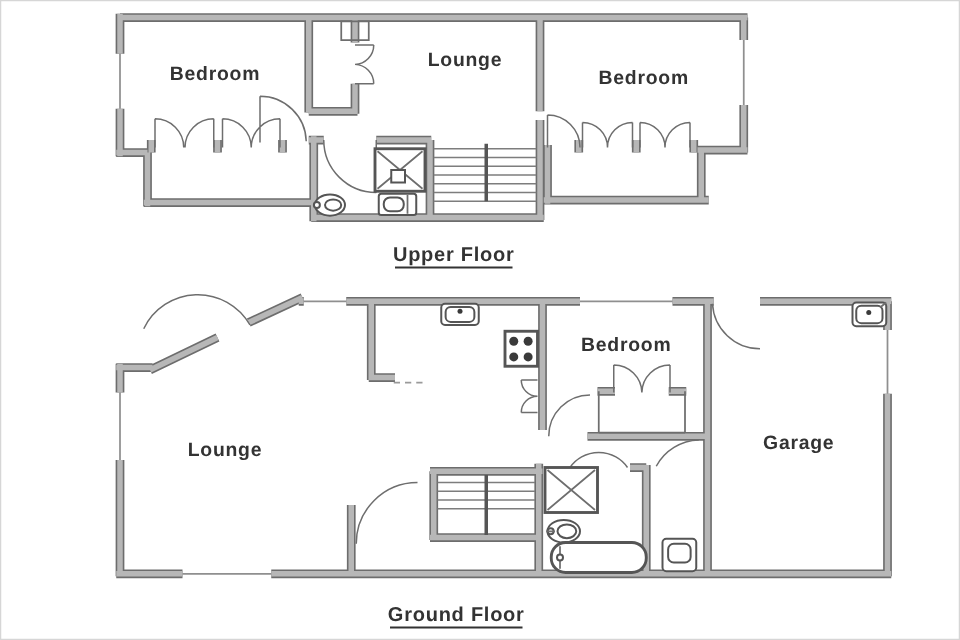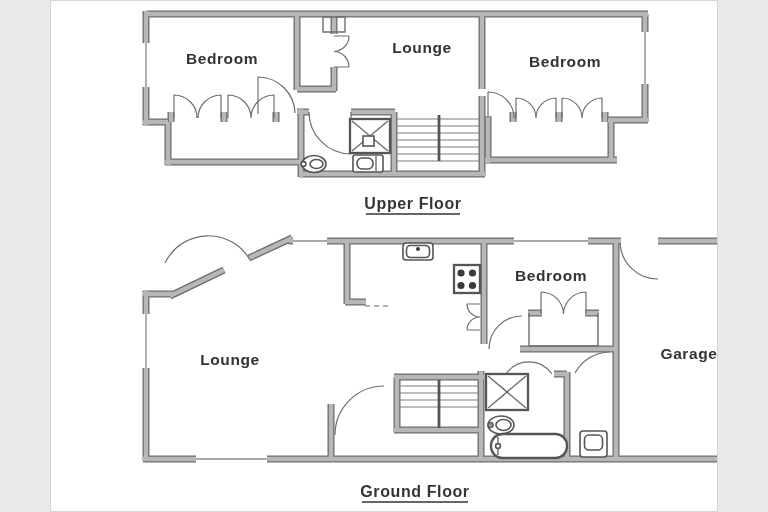--- a/index.html
+++ b/index.html
@@ -1,17 +1,17 @@
 <!DOCTYPE html>
 <html style="--background: #ffffff; --wall-fill: #b7b7b7; --wall-edge: #6d6d6d; --line: #6e6e6e; --text: #333333;"><head>
 <meta charset="utf-8">
 <style>
   html,body{margin:0;padding:0;background:#e9e9e9;}
   .page{
-    width:668px;height:512px;position:relative;margin:0 auto;
+    width:768px;height:512px;position:relative;margin:0 auto;
     background:var(--background,#ffffff);
     border:1px solid #d6d6d6;box-sizing:border-box;
     font-family:"Liberation Sans",sans-serif;
     overflow:hidden;
   }
   svg{display:block;}
   .wall-outer{stroke:var(--wall-edge,#6d6d6d);stroke-width:7;fill:none;stroke-linecap:butt;}
   .wall-inner{stroke:var(--wall-fill,#b7b7b7);stroke-width:4.4;fill:none;stroke-linecap:butt;}
   .win{stroke:#8f8f8f;stroke-width:1.4;fill:none;}
   .arc{stroke:var(--line,#6e6e6e);stroke-width:1.2;fill:none;}

